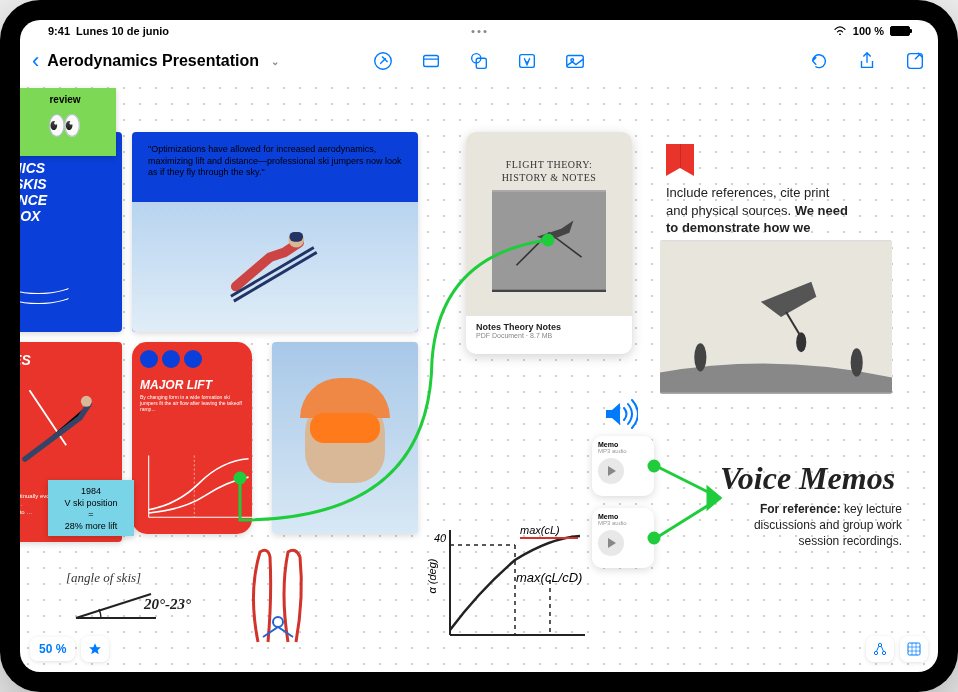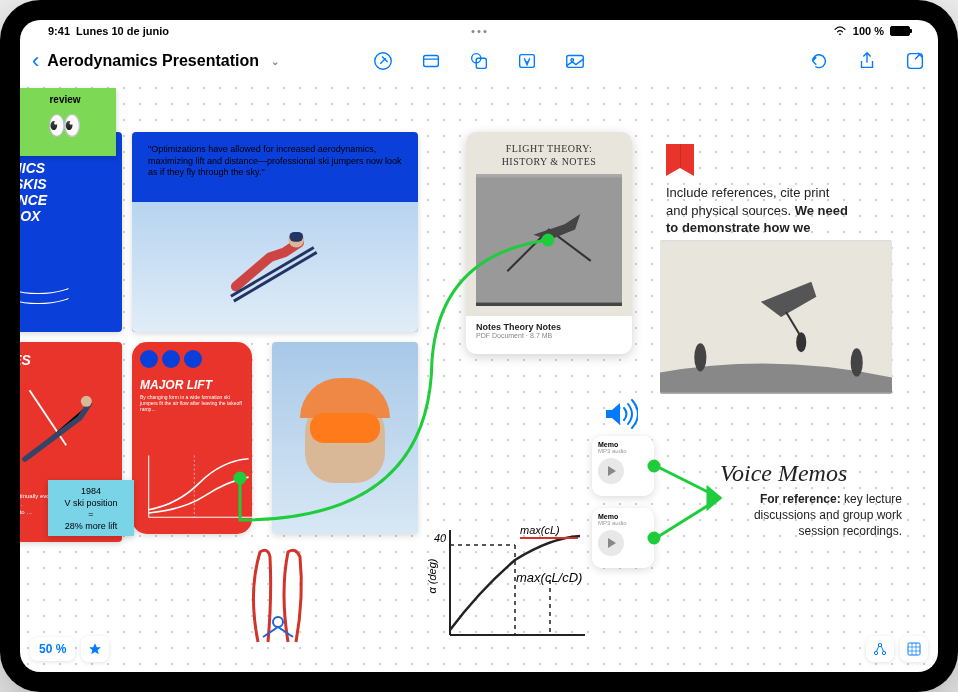--- a/index.html
+++ b/index.html
@@ -111,21 +111,21 @@
   
   
   .pdf-card {
     position: absolute; top: 52px; left: 446px; width: 166px; height: 222px;
     background: #fff; border-radius: 10px; box-shadow: 0 3px 12px rgba(0,0,0,0.18);
     overflow: hidden;
   }
   .pdf-preview {
     height: 184px; background: #e8e5dd;
     display: flex; flex-direction: column; align-items: center;
-    padding: 10px;
+    padding: 26px;
   }
   .pdf-preview-title {
     font-family: Georgia, serif; font-size: 10px; font-weight: 400;
     letter-spacing: 0.5px; text-align: center; color: #333;
     line-height: 1.3; margin-bottom: 6px;
   }
   .pdf-preview-img {
     flex: 1; width: 100%; background: #888;
     background: linear-gradient(180deg,#aaa 0%,#666 60%,#444 100%);
     position: relative;
@@ -180,21 +180,21 @@
     border-top: 5px solid transparent; border-bottom: 5px solid transparent;
     margin-left: 2px;
   }
   
   
   .voice-memo-section {
     position: absolute; top: 380px; left: 700px; width: 182px;
   }
   .handwritten-title {
     font-family: "Brush Script MT", cursive;
-    font-size: 24px; font-weight: 400; font-style: italic;
+    font-size: 32px; font-weight: 700; font-style: italic;
     color: #222; margin-bottom: 4px;
   }
   .memo-desc { font-size: 12px; line-height: 1.35; color: #222; text-align: right; }
   .memo-desc b { font-weight: 700; }
   
   
   .angle-sketch {
     position: absolute; top: 490px; left: 46px; width: 160px; height: 60px;
   }
   .angle-label {
@@ -471,20 +471,29 @@
           </div>
       </div>
 
       <div class="voice-memo-section">
         <div class="handwritten-title">Voice Memos</div>
         <div class="memo-desc">
           <b>For reference:</b><span> key lecture discussions and group work session recordings.</span>
         </div>
       </div>
 
+      <div class="angle-sketch">
+        <div class="angle-label">[angle of skis]</div>
+        <svg viewBox="0 0 160 40" style="width:160px;height:40px;">
+          <line x1="10" y1="32" x2="90" y2="32" stroke="#222" stroke-width="2"></line>
+          <line x1="10" y1="32" x2="85" y2="8" stroke="#222" stroke-width="2"></line>
+          <path d="M35 32 A25 25 0 0 0 33 23" stroke="#222" stroke-width="1.5" fill="none"></path>
+        </svg>
+        <div class="angle-value" style="position:absolute;top:26px;left:78px;">20°-23°</div>
+      </div>
 
       <svg class="bunny-ears" viewBox="0 0 80 110">
         <path d="M20 100 Q10 50 22 10 Q30 5 32 15 Q34 55 30 100" stroke="#d0342a" stroke-width="3" fill="none"></path>
         <path d="M50 100 Q42 50 50 10 Q58 5 62 15 Q66 55 58 100" stroke="#d0342a" stroke-width="3" fill="none"></path>
         <path d="M25 95 L40 85 L55 95" stroke="#2364d0" stroke-width="2" fill="none"></path>
         <circle cx="40" cy="80" r="5" fill="none" stroke="#2364d0" stroke-width="2"></circle>
       </svg>
 
       <div class="graph-sketch">
         <svg viewBox="0 0 170 130" style="width:100%;height:100%;">

